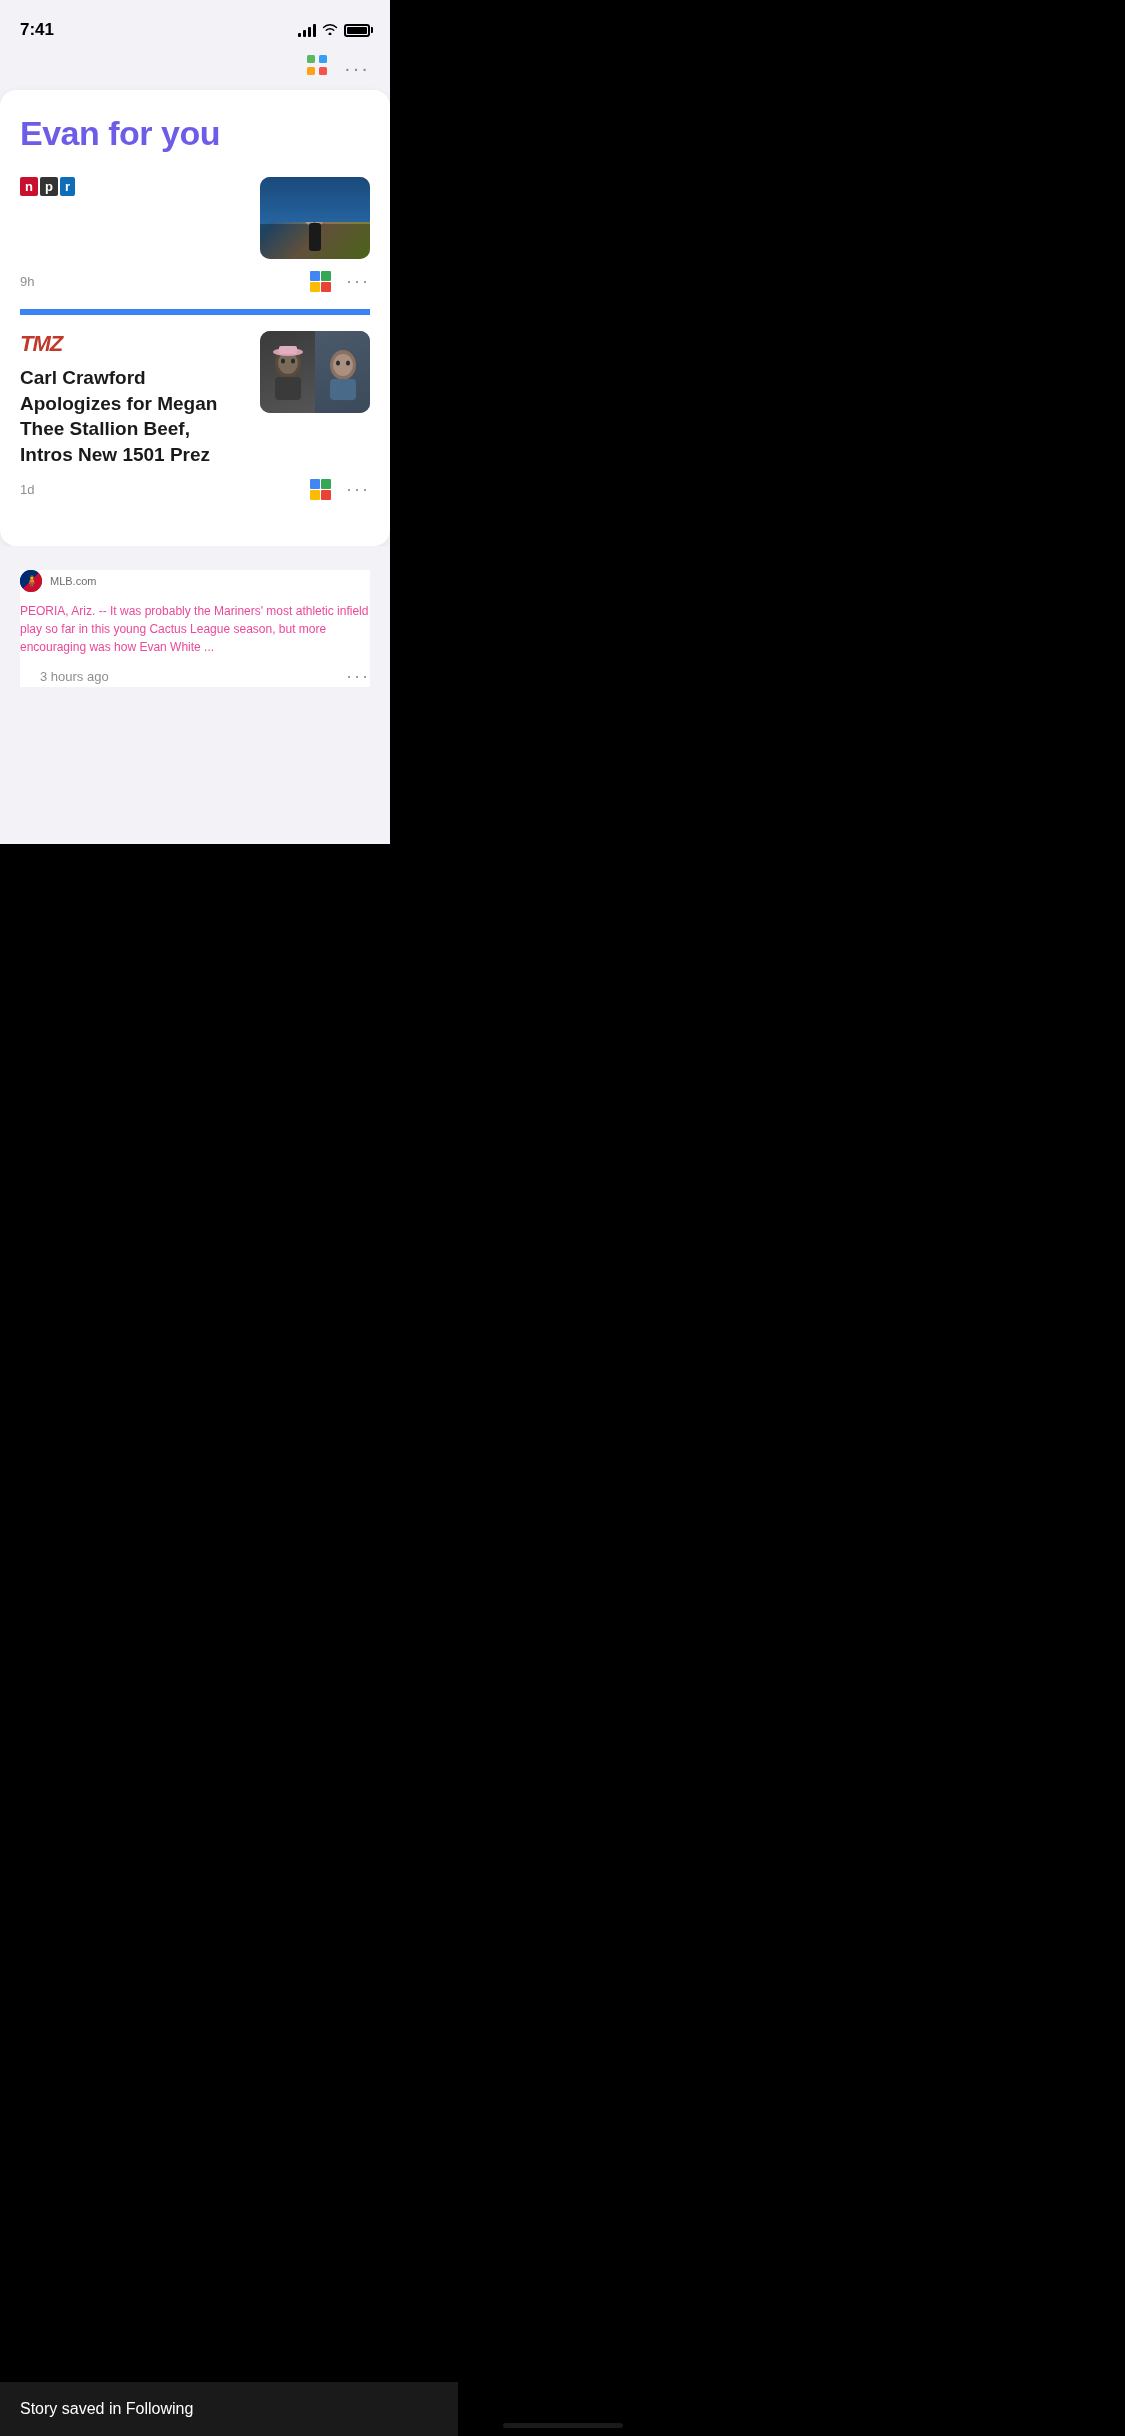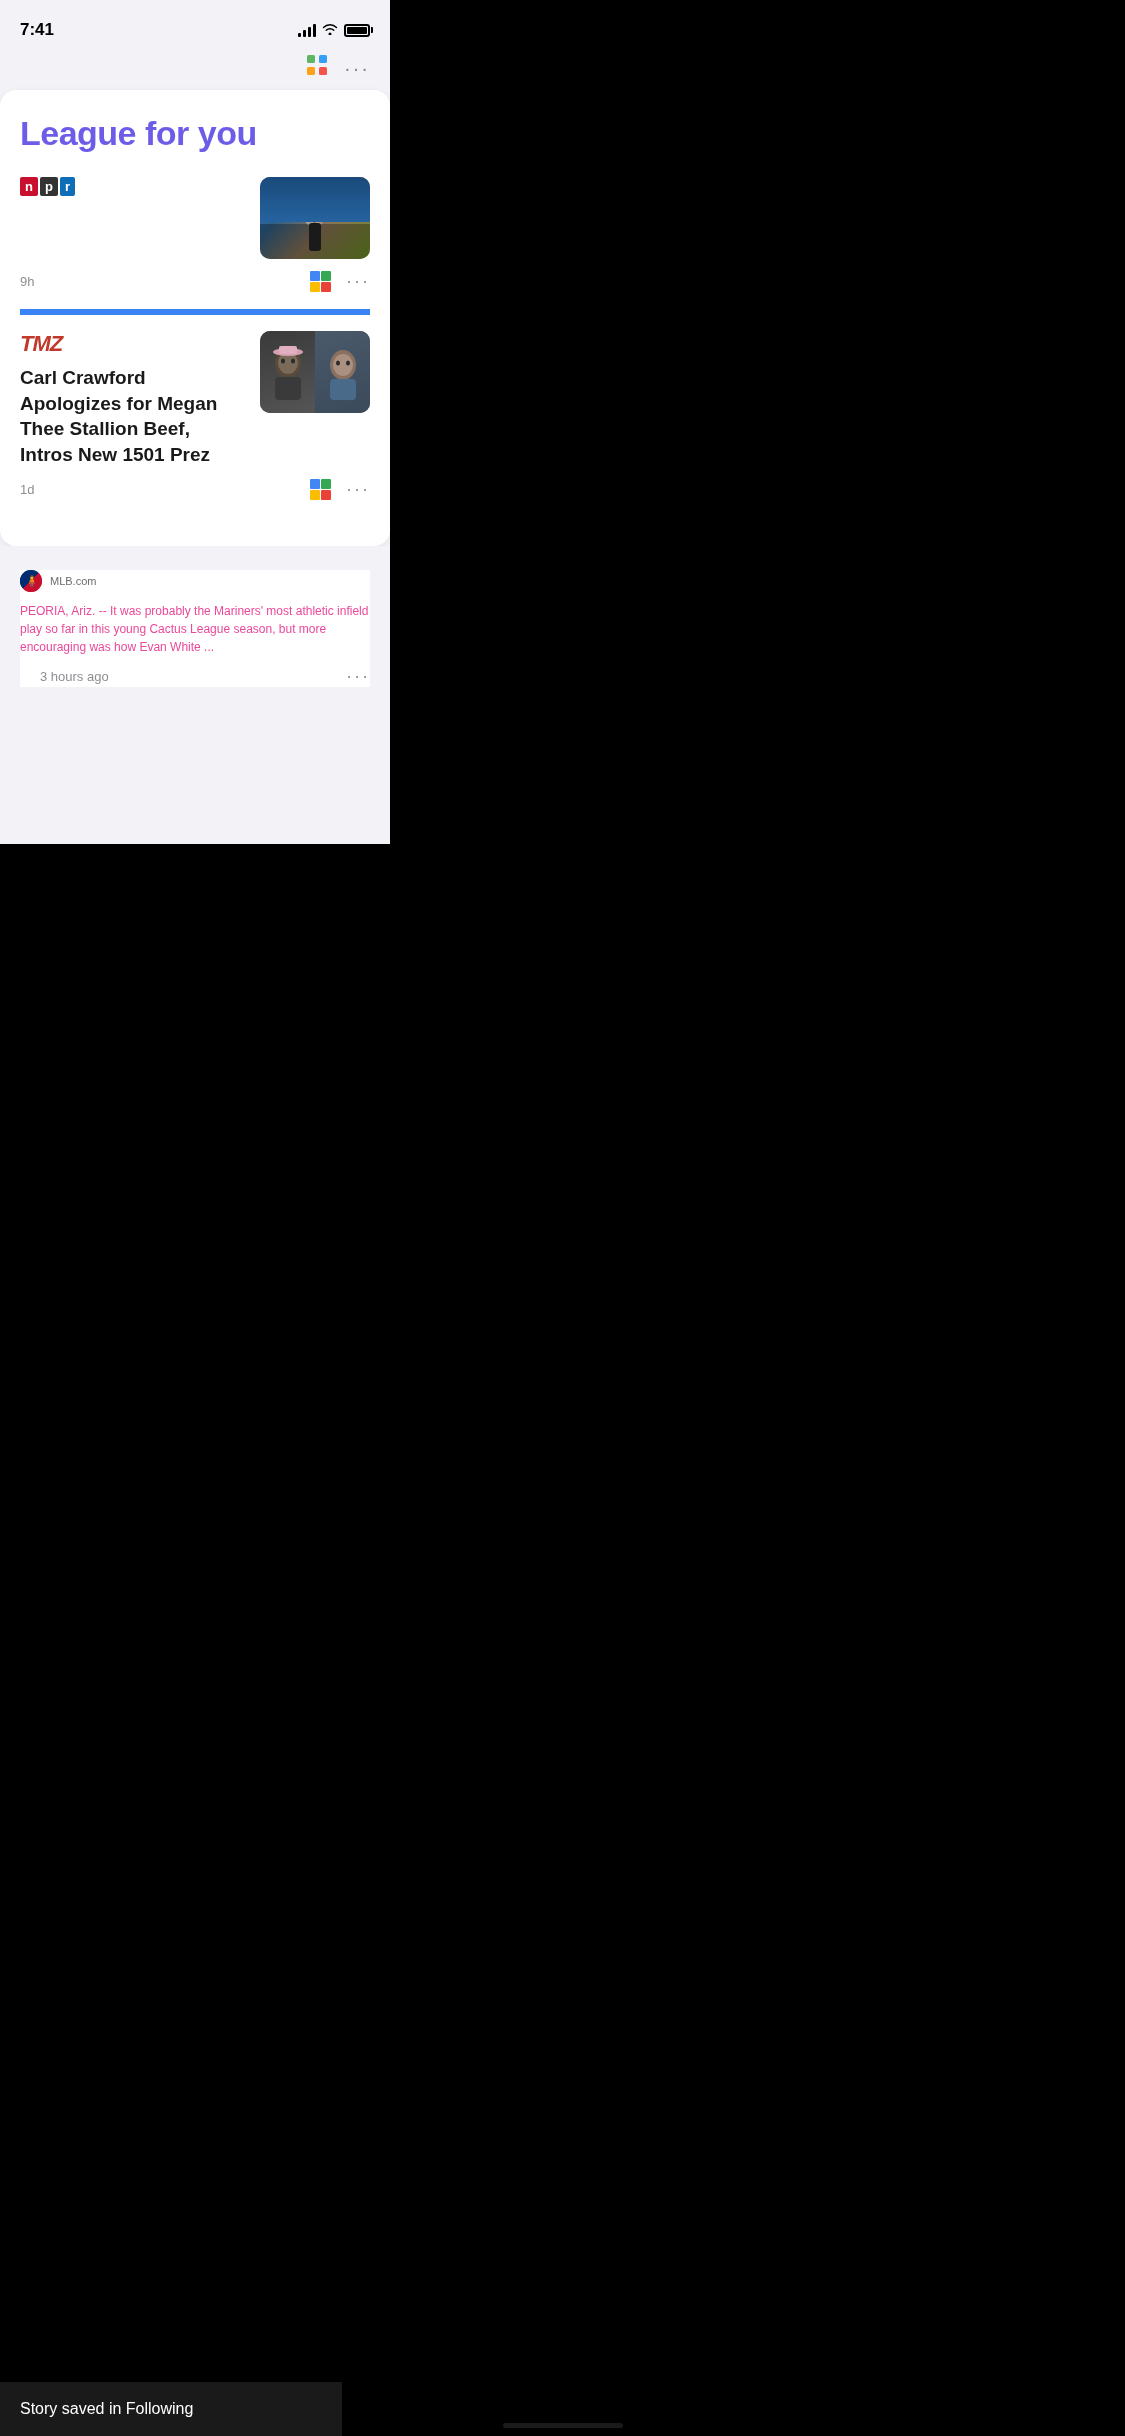--- a/index.html
+++ b/index.html
@@ -366,21 +366,21 @@
       color: #8e8e93;
       margin-left: 20px;
     }
 
     
     .story-saved-banner {
       position: fixed;
       bottom: 0;
       left: 0;
       right: 0;
-      width: 342px;
+      width: 458px;
       background: #1a1a1a;
       color: #fff;
       padding: 18px 20px;
       font-size: 16px;
       font-weight: 500;
       z-index: 100;
     }
 
     
     .home-indicator {
@@ -431,21 +431,21 @@
       <rect x="1" y="1" width="8" height="8" rx="1.5" fill="#4CAF50" opacity="0.9"></rect>
       <rect x="13" y="1" width="8" height="8" rx="1.5" fill="#2196F3" opacity="0.9"></rect>
       <rect x="1" y="13" width="8" height="8" rx="1.5" fill="#FF9800" opacity="0.9"></rect>
       <rect x="13" y="13" width="8" height="8" rx="1.5" fill="#F44336" opacity="0.9"></rect>
     </svg>
   </span>
   <span style="color:#888; font-size:20px; letter-spacing:2px;">···</span>
 </div>
 
 <div class="main-card">
-  <h1 class="picks-title">League for you</h1>
+  <h1 class="picks-title">Evan for you</h1>
 
   <div class="article-item">
     <div class="article-header">
       <div class="article-left">
         <div class="source-logo">
           <div class="npr-logo">
             <span class="npr-n">n</span>
             <span class="npr-p">p</span>
             <span class="npr-r">r</span>
           </div>

